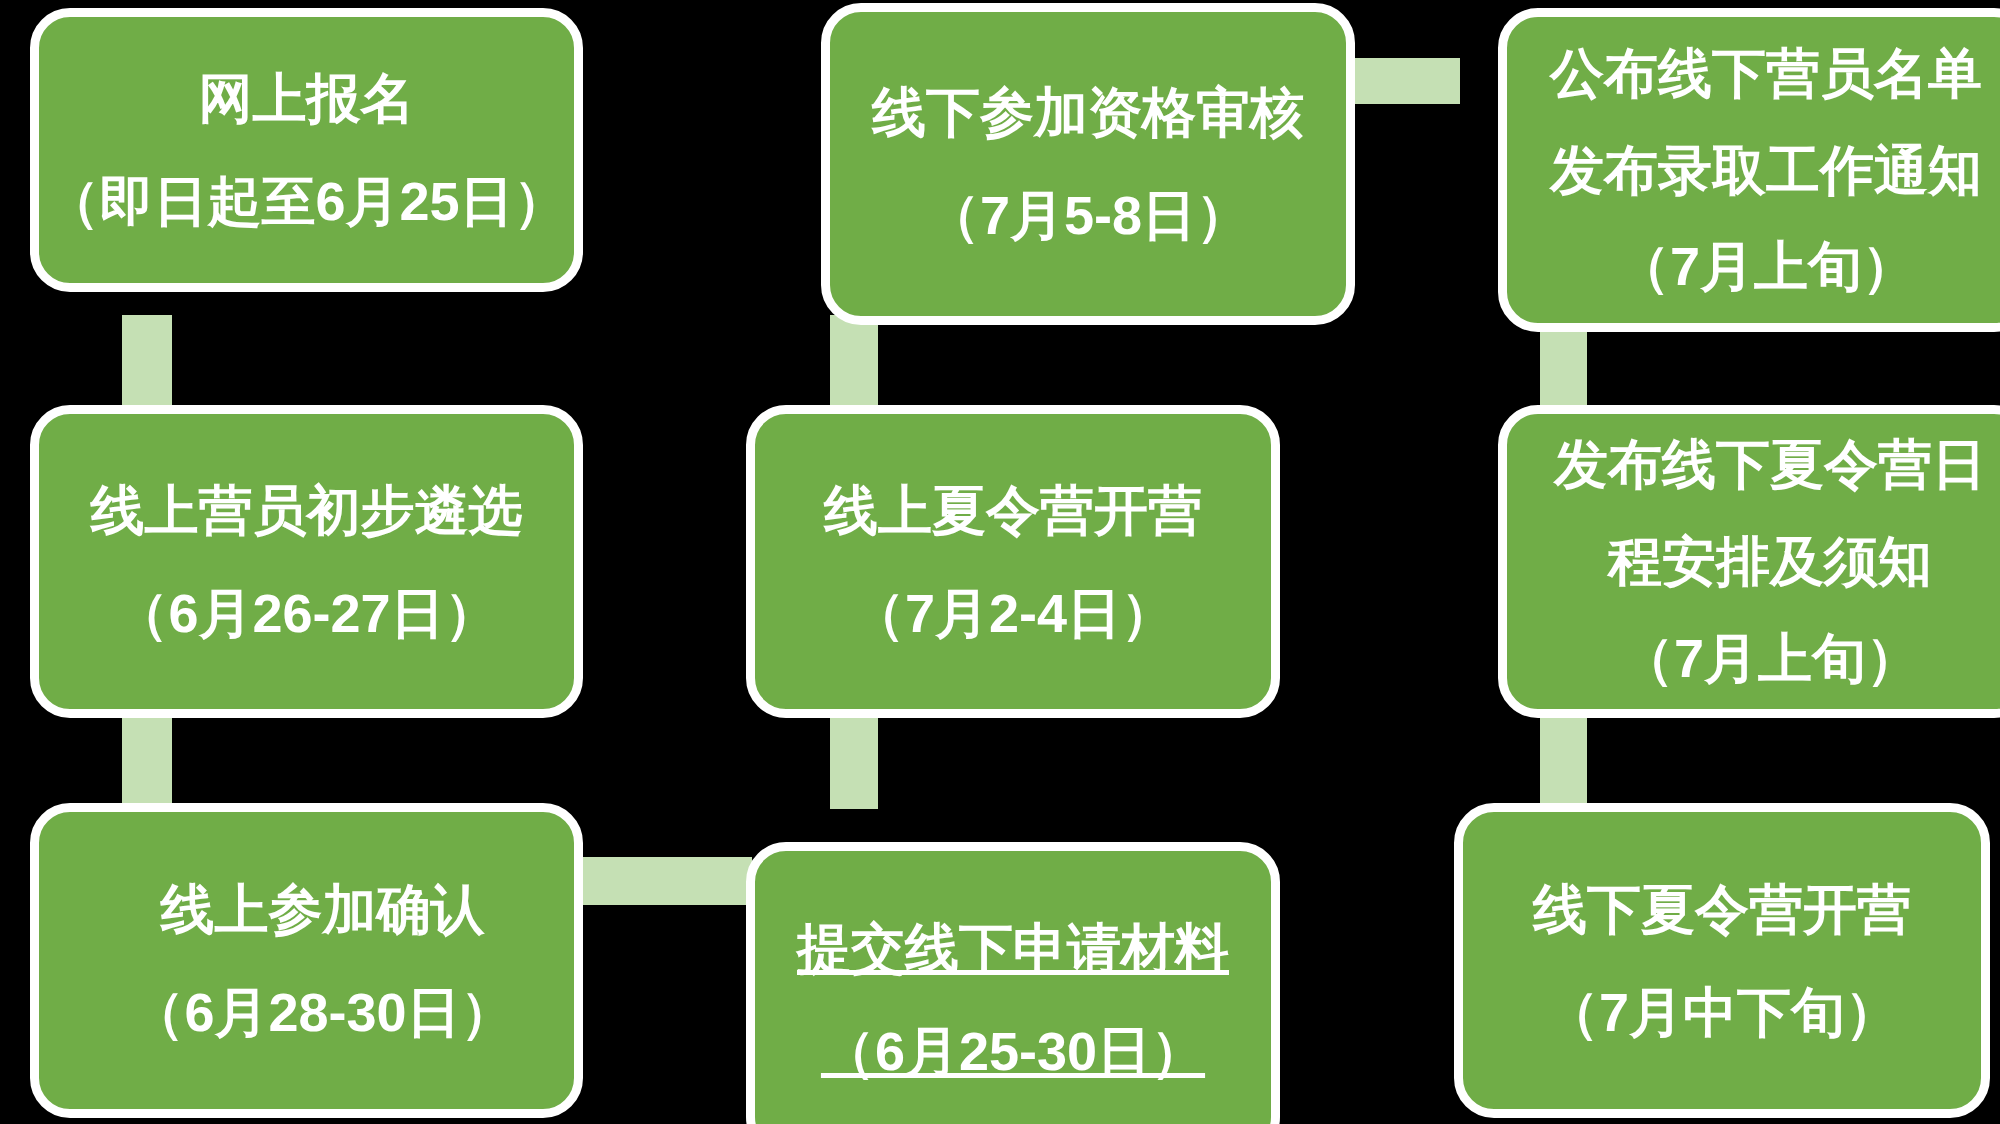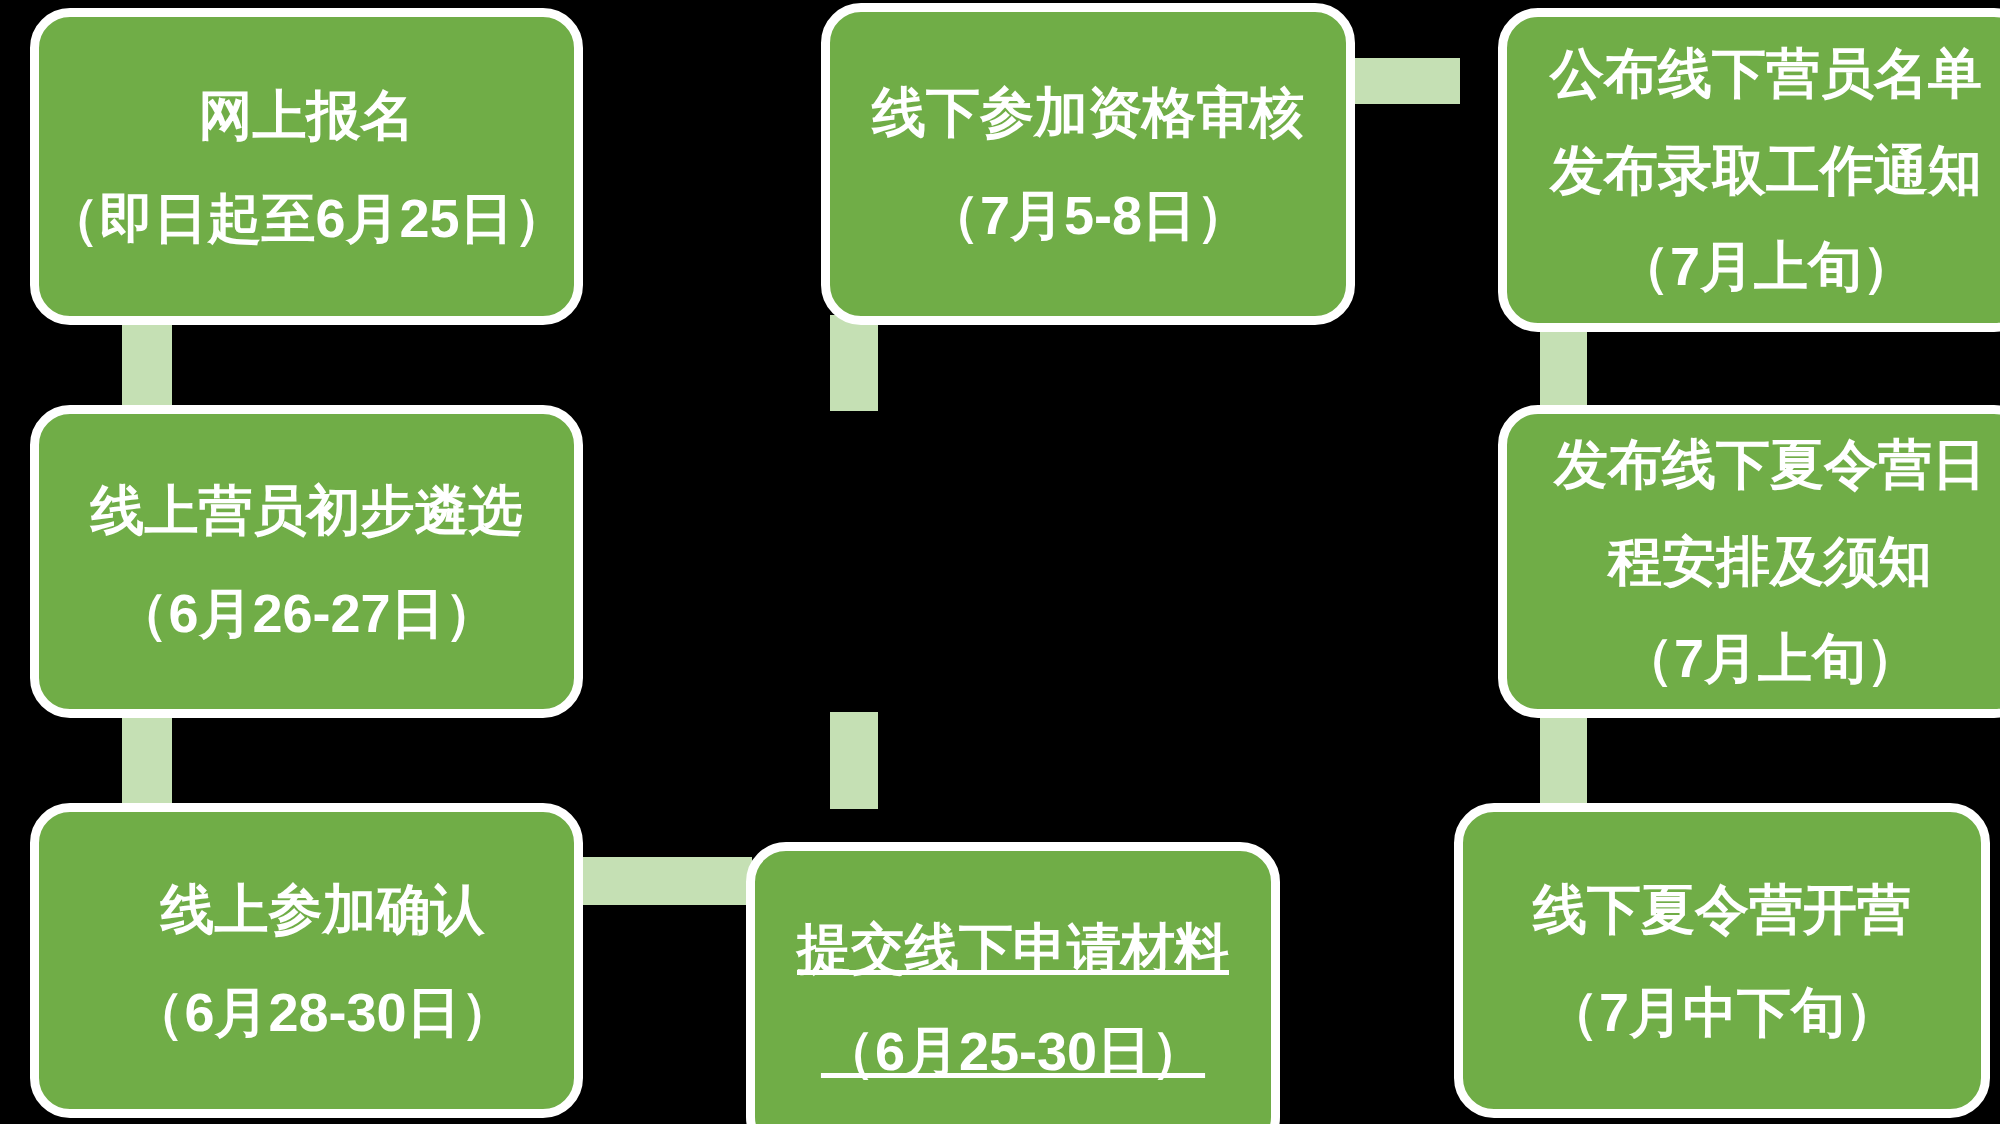--- a/index.html
+++ b/index.html
@@ -45,21 +45,21 @@
     color: #FFFFFF;
     font-size: 54px;
     font-weight: 700;
     text-align: center;
   }
   .node .line {
     white-space: nowrap;
     line-height: 1.05;
   }
   .node.three-lines { gap: 40px; margin-left: 44px; }
-  #b1 { left: 30px;   top: 8px;   width: 553px; height: 317px; }
+  #b1 { left: 30px;   top: 8px;   width: 553px; height: 284px; }
   #b2 { left: 30px;   top: 405px; width: 553px; height: 313px; }
   #b3 { left: 30px;   top: 803px; width: 553px; height: 315px; padding-left: 32px; }
   #b4 { left: 782px;  top: 3px;   width: 534px; height: 322px; margin-left: 39px; }
   #b5 { left: 746px;  top: 405px; width: 534px; height: 313px; }
   #b6 { left: 746px;  top: 842px; width: 534px; height: 315px; text-decoration: underline; }
   #b7 { left: 1454px; top: 8px;   width: 536px; height: 324px; }
   #b8 { left: 1454px; top: 405px; width: 536px; height: 313px; padding-left: 8px; }
   #b9 { left: 1454px; top: 803px; width: 536px; height: 315px; }
 </style>
 </head>
@@ -86,20 +86,24 @@
   </div>
   <div class="node" id="b3">
     <div class="line">线上参加确认</div>
     <div class="line">（6月28-30日）</div>
   </div>
 
   <div class="node" id="b4">
     <div class="line">线下参加资格审核</div>
     <div class="line">（7月5-8日）</div>
   </div>
+  <div class="node" id="b5">
+    <div class="line">线上夏令营开营</div>
+    <div class="line">（7月2-4日）</div>
+  </div>
   <div class="node" id="b6">
     <div class="line">提交线下申请材料</div>
     <div class="line">（6月25-30日）</div>
   </div>
 
   <div class="node three-lines" id="b7">
     <div class="line">公布线下营员名单</div>
     <div class="line">发布录取工作通知</div>
     <div class="line">（7月上旬）</div>
   </div>

